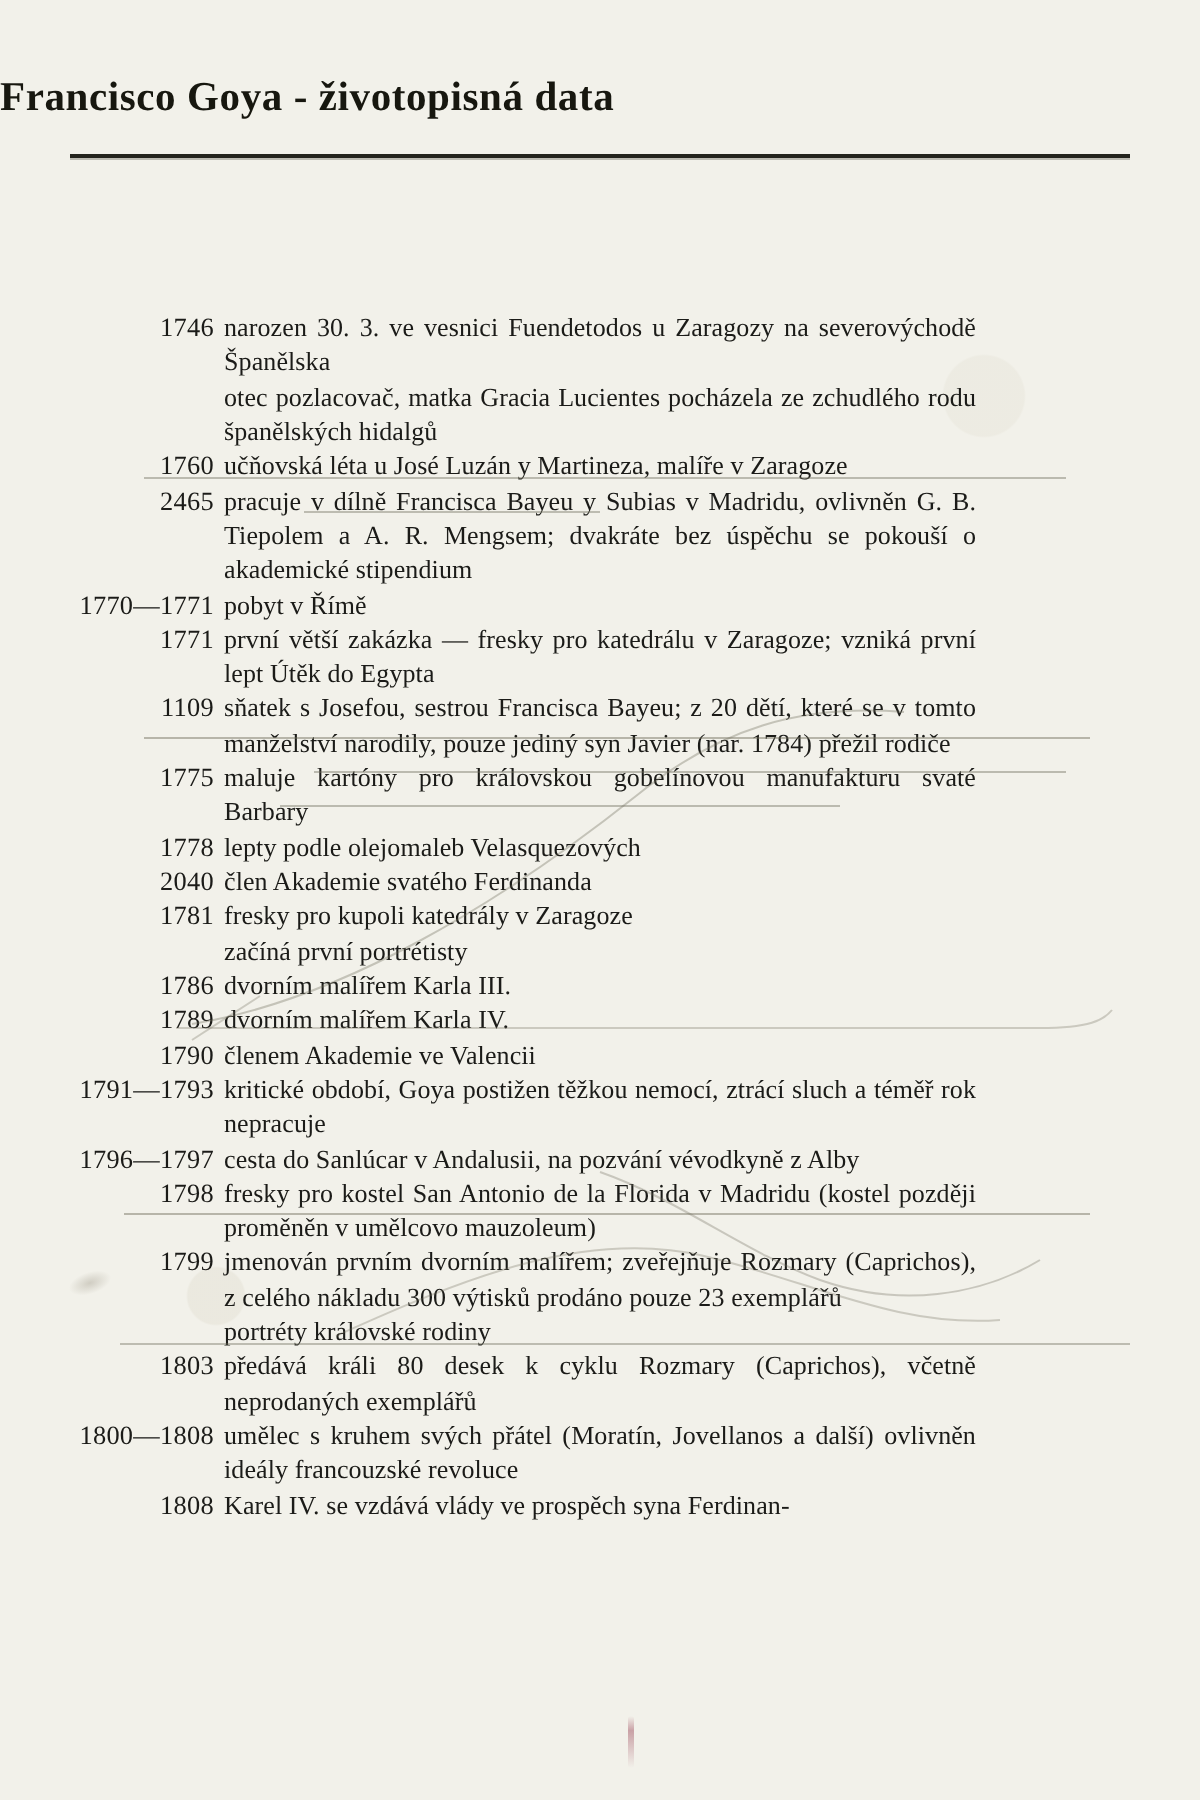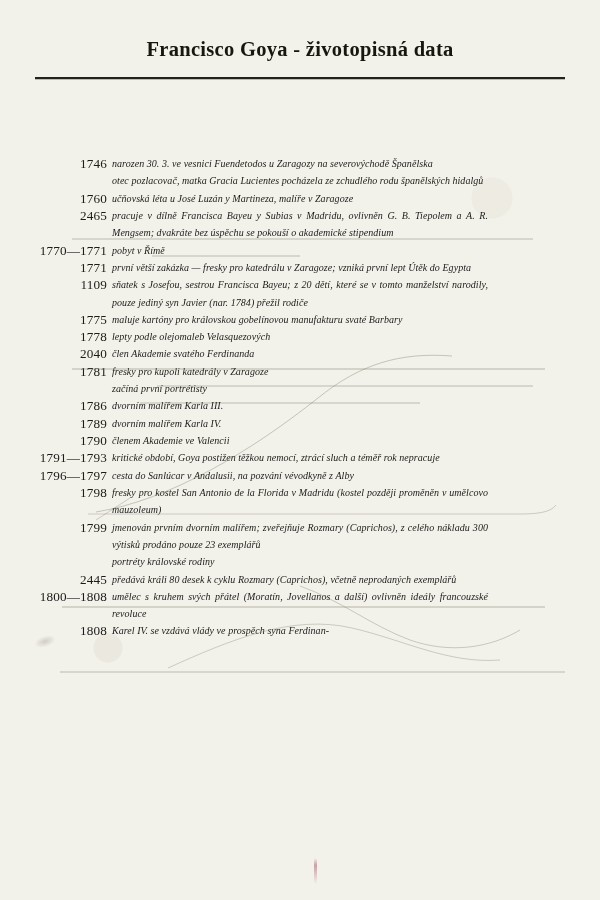--- a/index.html
+++ b/index.html
@@ -27,21 +27,20 @@
       radial-gradient(circle at 82% 22%, rgba(206,200,180,.14) 0 20px, rgba(0,0,0,0) 21px),
       #f2f1ea;
   }
 
   
   .title-block {
     position: absolute;
     left: 0;
     top: 38px;
     width: 600px;
-    text-align: center;
   }
   .doc-title {
     font-family: "Liberation Serif", "DejaVu Serif", serif;
     font-size: 20.5px;
     font-weight: 700;
     letter-spacing: .30px;
     color: #17170f;
     white-space: nowrap;
   }
   .title-rule {
@@ -81,24 +80,23 @@
     text-align: right;
     font-size: 13.2px;
     line-height: 17.32px;
     letter-spacing: .15px;
     white-space: nowrap;
   }
   .body-col {
     flex: 0 0 376px;
     width: 376px;
     box-sizing: border-box;
-    font-size: 10px;
+    font-size: 13px;
     line-height: 17.32px;
     letter-spacing: .05px;
-    font-style: italic;
   }
   .para {
     margin: 0;
     text-align: justify;
     text-justify: inter-word;
     -webkit-hyphens: none;
     hyphens: none;
   }
   .para.ragged {
     text-align: left;
@@ -243,21 +241,21 @@
         </div>
       </div>
       <div class="entry">
         <div class="year">1799</div>
         <div class="body-col">
           <p class="para">jmenován prvním dvorním malířem; zveřejňuje Rozmary (Caprichos), z celého nákladu 300 výtisků prodáno pouze 23 exemplářů</p>
           <p class="para ragged">portréty královské rodiny</p>
         </div>
       </div>
       <div class="entry">
-        <div class="year">2445</div>
+        <div class="year">1803</div>
         <div class="body-col">
           <p class="para">předává králi 80 desek k cyklu Rozmary (Caprichos), včetně neprodaných exemplářů</p>
         </div>
       </div>
       <div class="entry">
         <div class="year">1800—1808</div>
         <div class="body-col">
           <p class="para">umělec s kruhem svých přátel (Moratín, Jovellanos a další) ovlivněn ideály francouzské revoluce</p>
         </div>
       </div>

